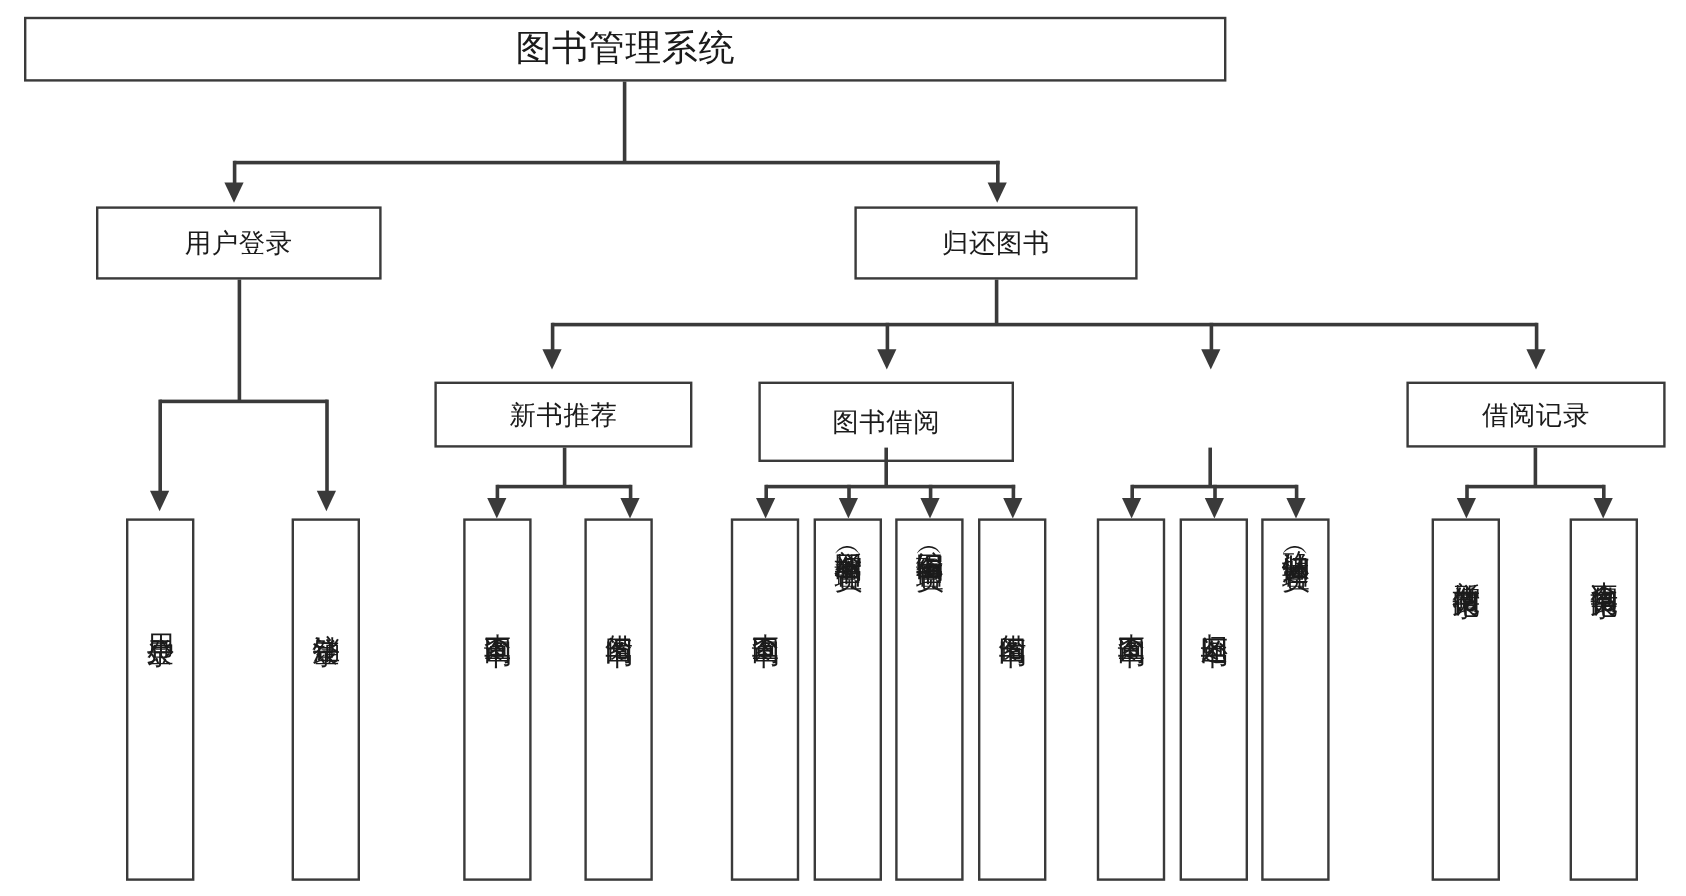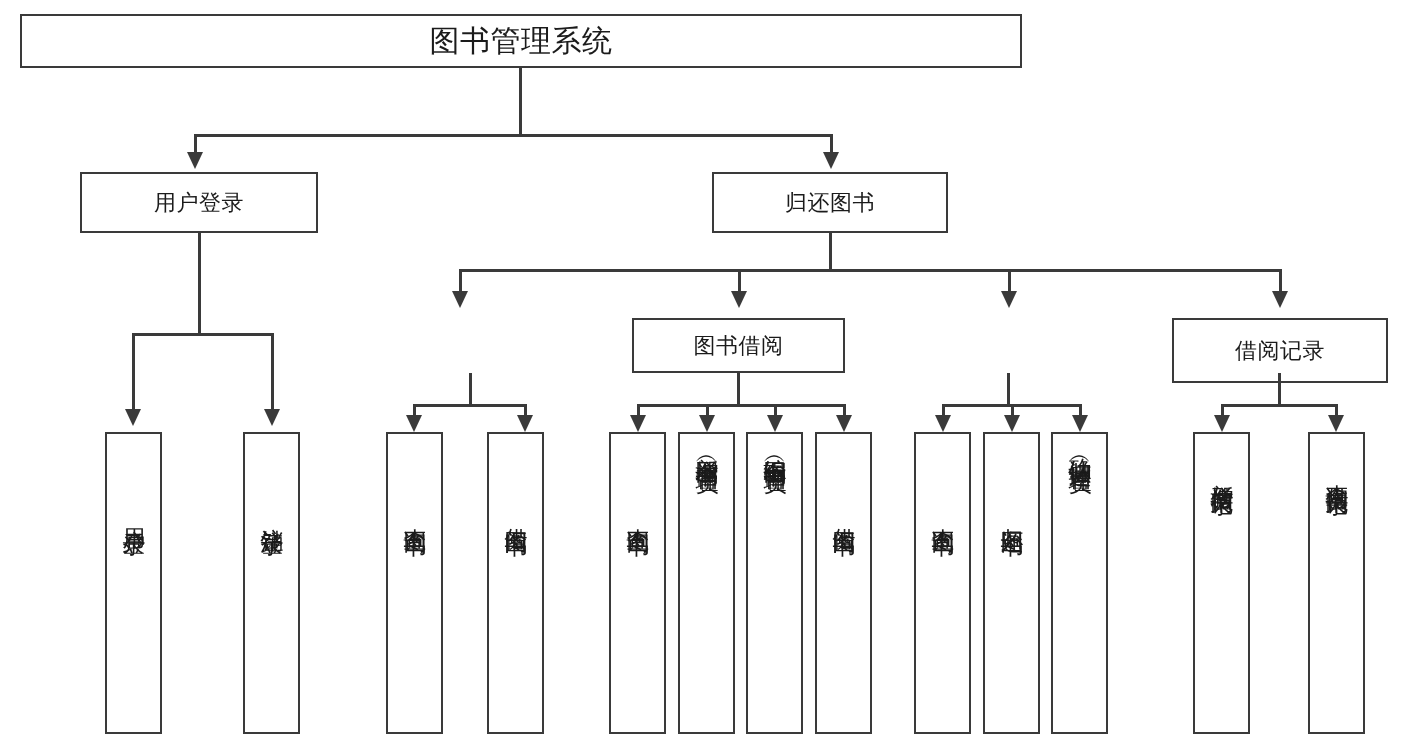--- a/index.html
+++ b/index.html
@@ -120,24 +120,27 @@
   <div class="hline" style="left:460px; top:269px; width:821px;"></div>
   <div class="vline" style="left:459px; top:269px; height:24px;"></div>
   <div class="arrow" style="left:452px; top:291px;"></div>
   <div class="vline" style="left:738px; top:269px; height:24px;"></div>
   <div class="arrow" style="left:731px; top:291px;"></div>
   <div class="vline" style="left:1008px; top:269px; height:24px;"></div>
   <div class="arrow" style="left:1001px; top:291px;"></div>
   <div class="vline" style="left:1279px; top:269px; height:24px;"></div>
   <div class="arrow" style="left:1272px; top:291px;"></div>
 
-  <div class="node horiz" style="left:632px; top:318px; width:213px; height:55px;">
+  <div class="node horiz" style="left:362px; top:318px; width:215px; height:55px;">
+    <span class="label">新书推荐</span>
+  </div>
+  <div class="node horiz" style="left:632px; top:318px; width:213px; height:67px;">
     <span class="label">图书借阅</span>
   </div>
-  <div class="node horiz" style="left:1172px; top:318px; width:216px; height:65px;">
+  <div class="node horiz" style="left:1172px; top:318px; width:216px; height:55px;">
     <span class="label">借阅记录</span>
   </div>
 
   <div class="vline" style="left:469px; top:373px; height:33px;"></div>
   <div class="hline" style="left:414px; top:404px; width:112px;"></div>
   <div class="vline" style="left:413px; top:404px; height:14px;"></div>
   <div class="arrow" style="left:406px; top:415px;"></div>
   <div class="vline" style="left:524px; top:404px; height:14px;"></div>
   <div class="arrow" style="left:517px; top:415px;"></div>
 

